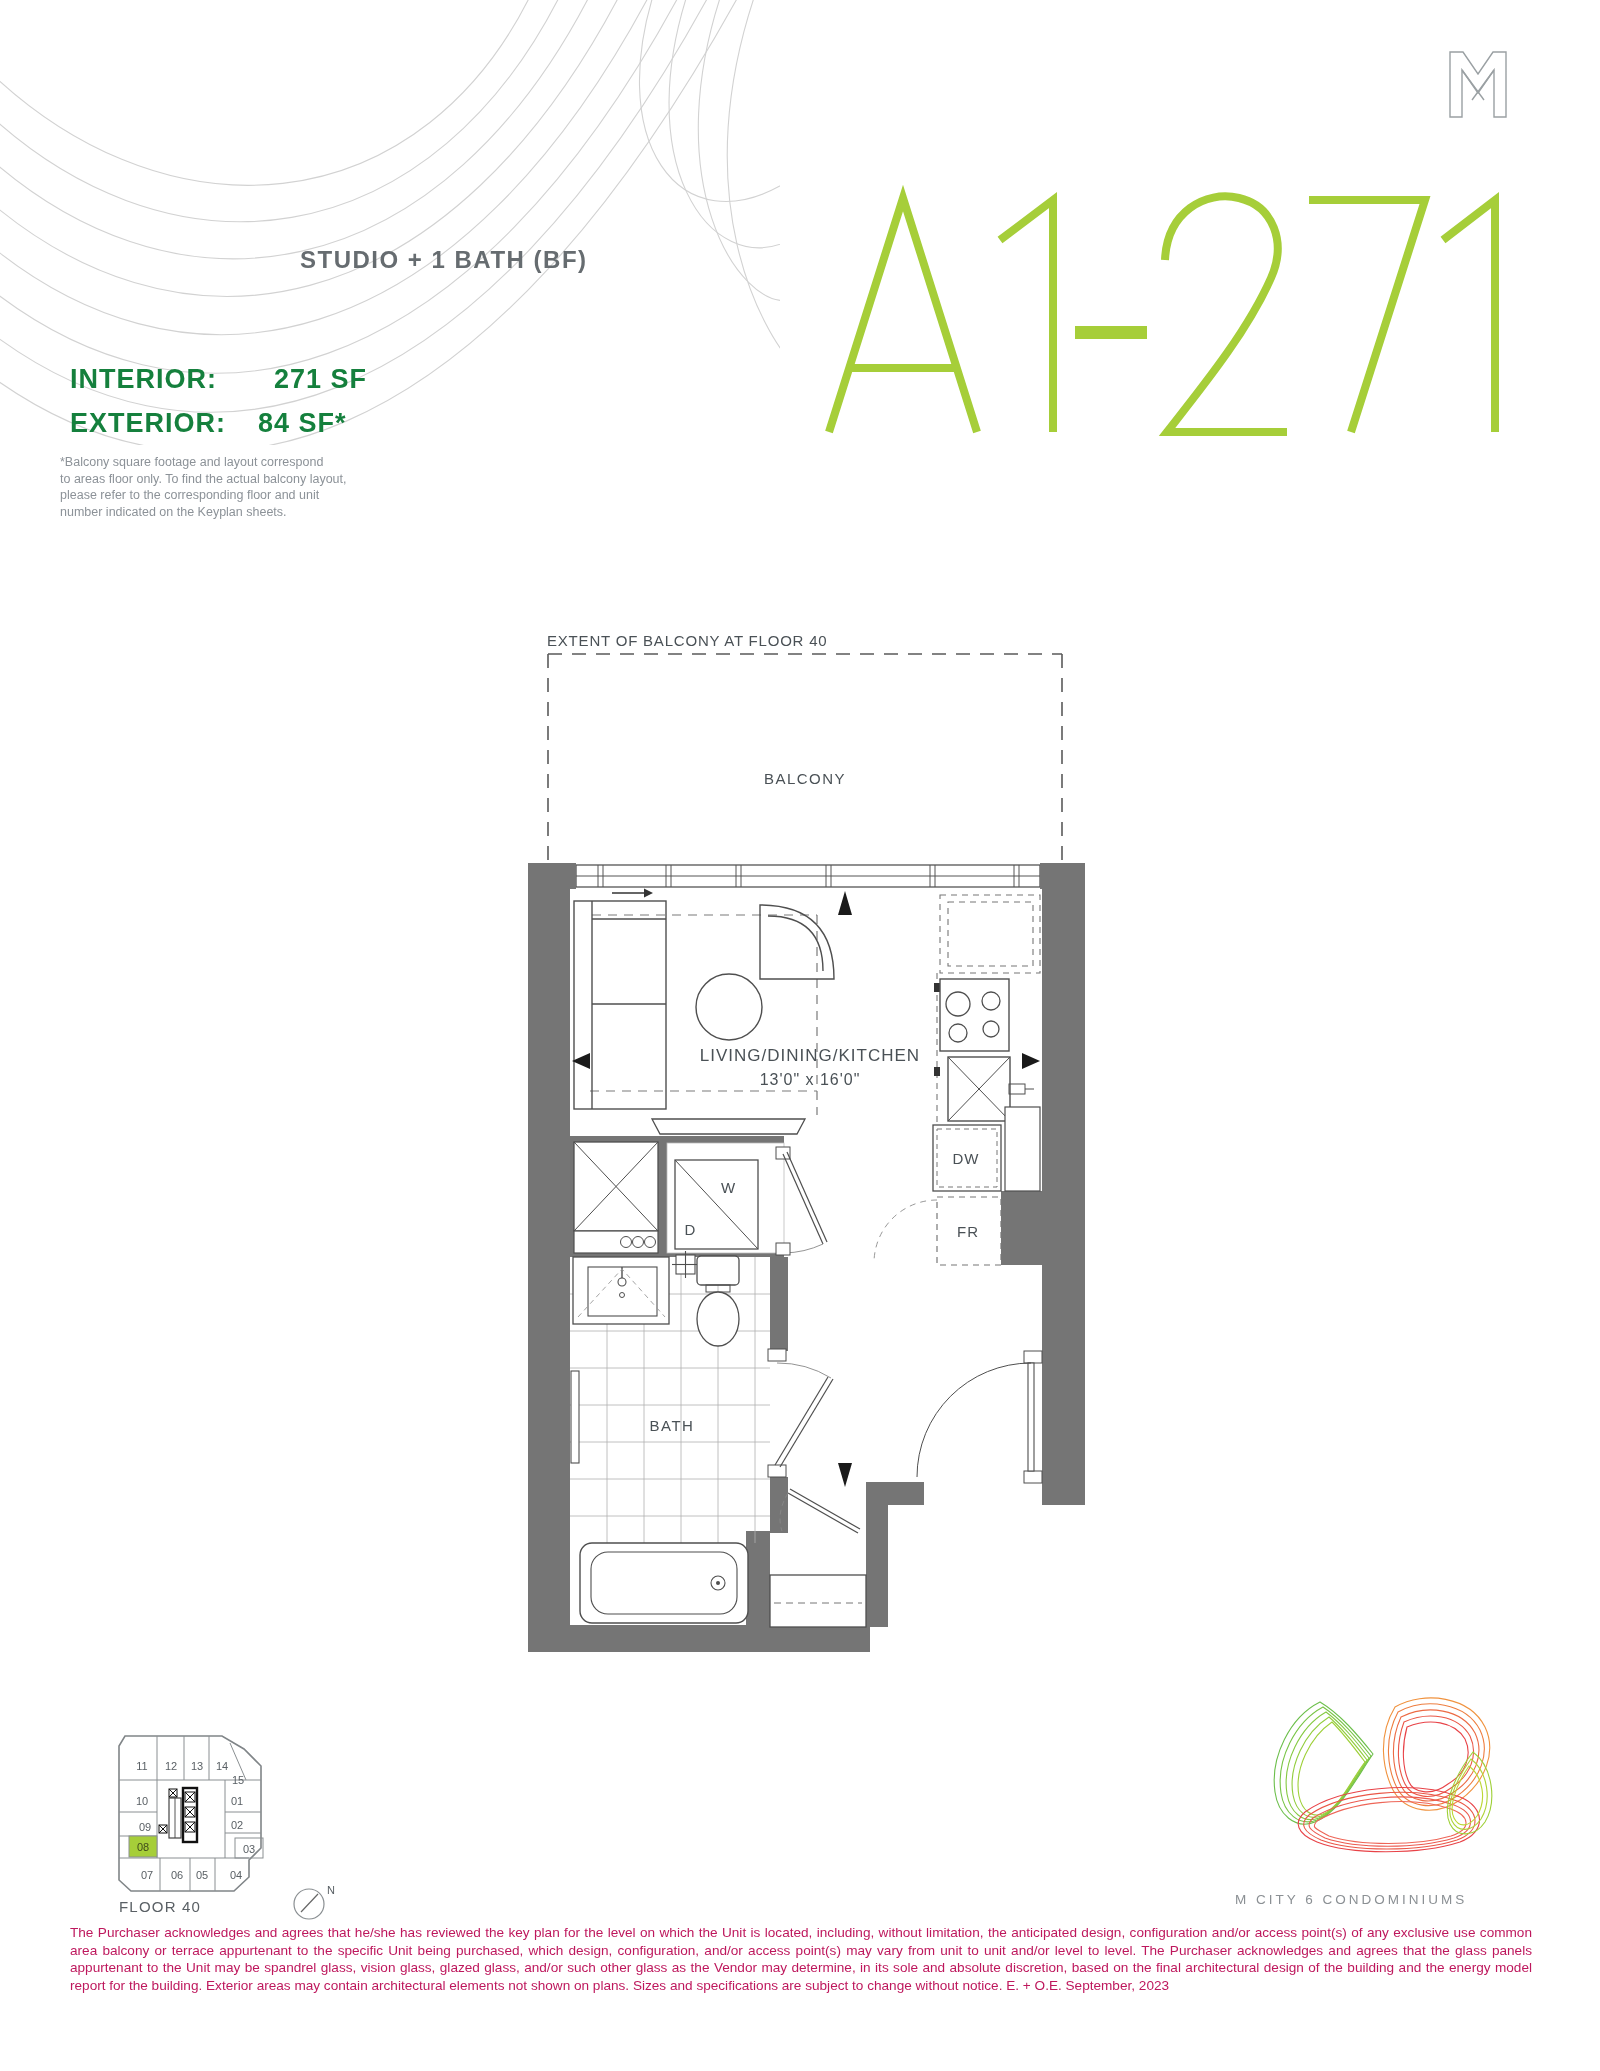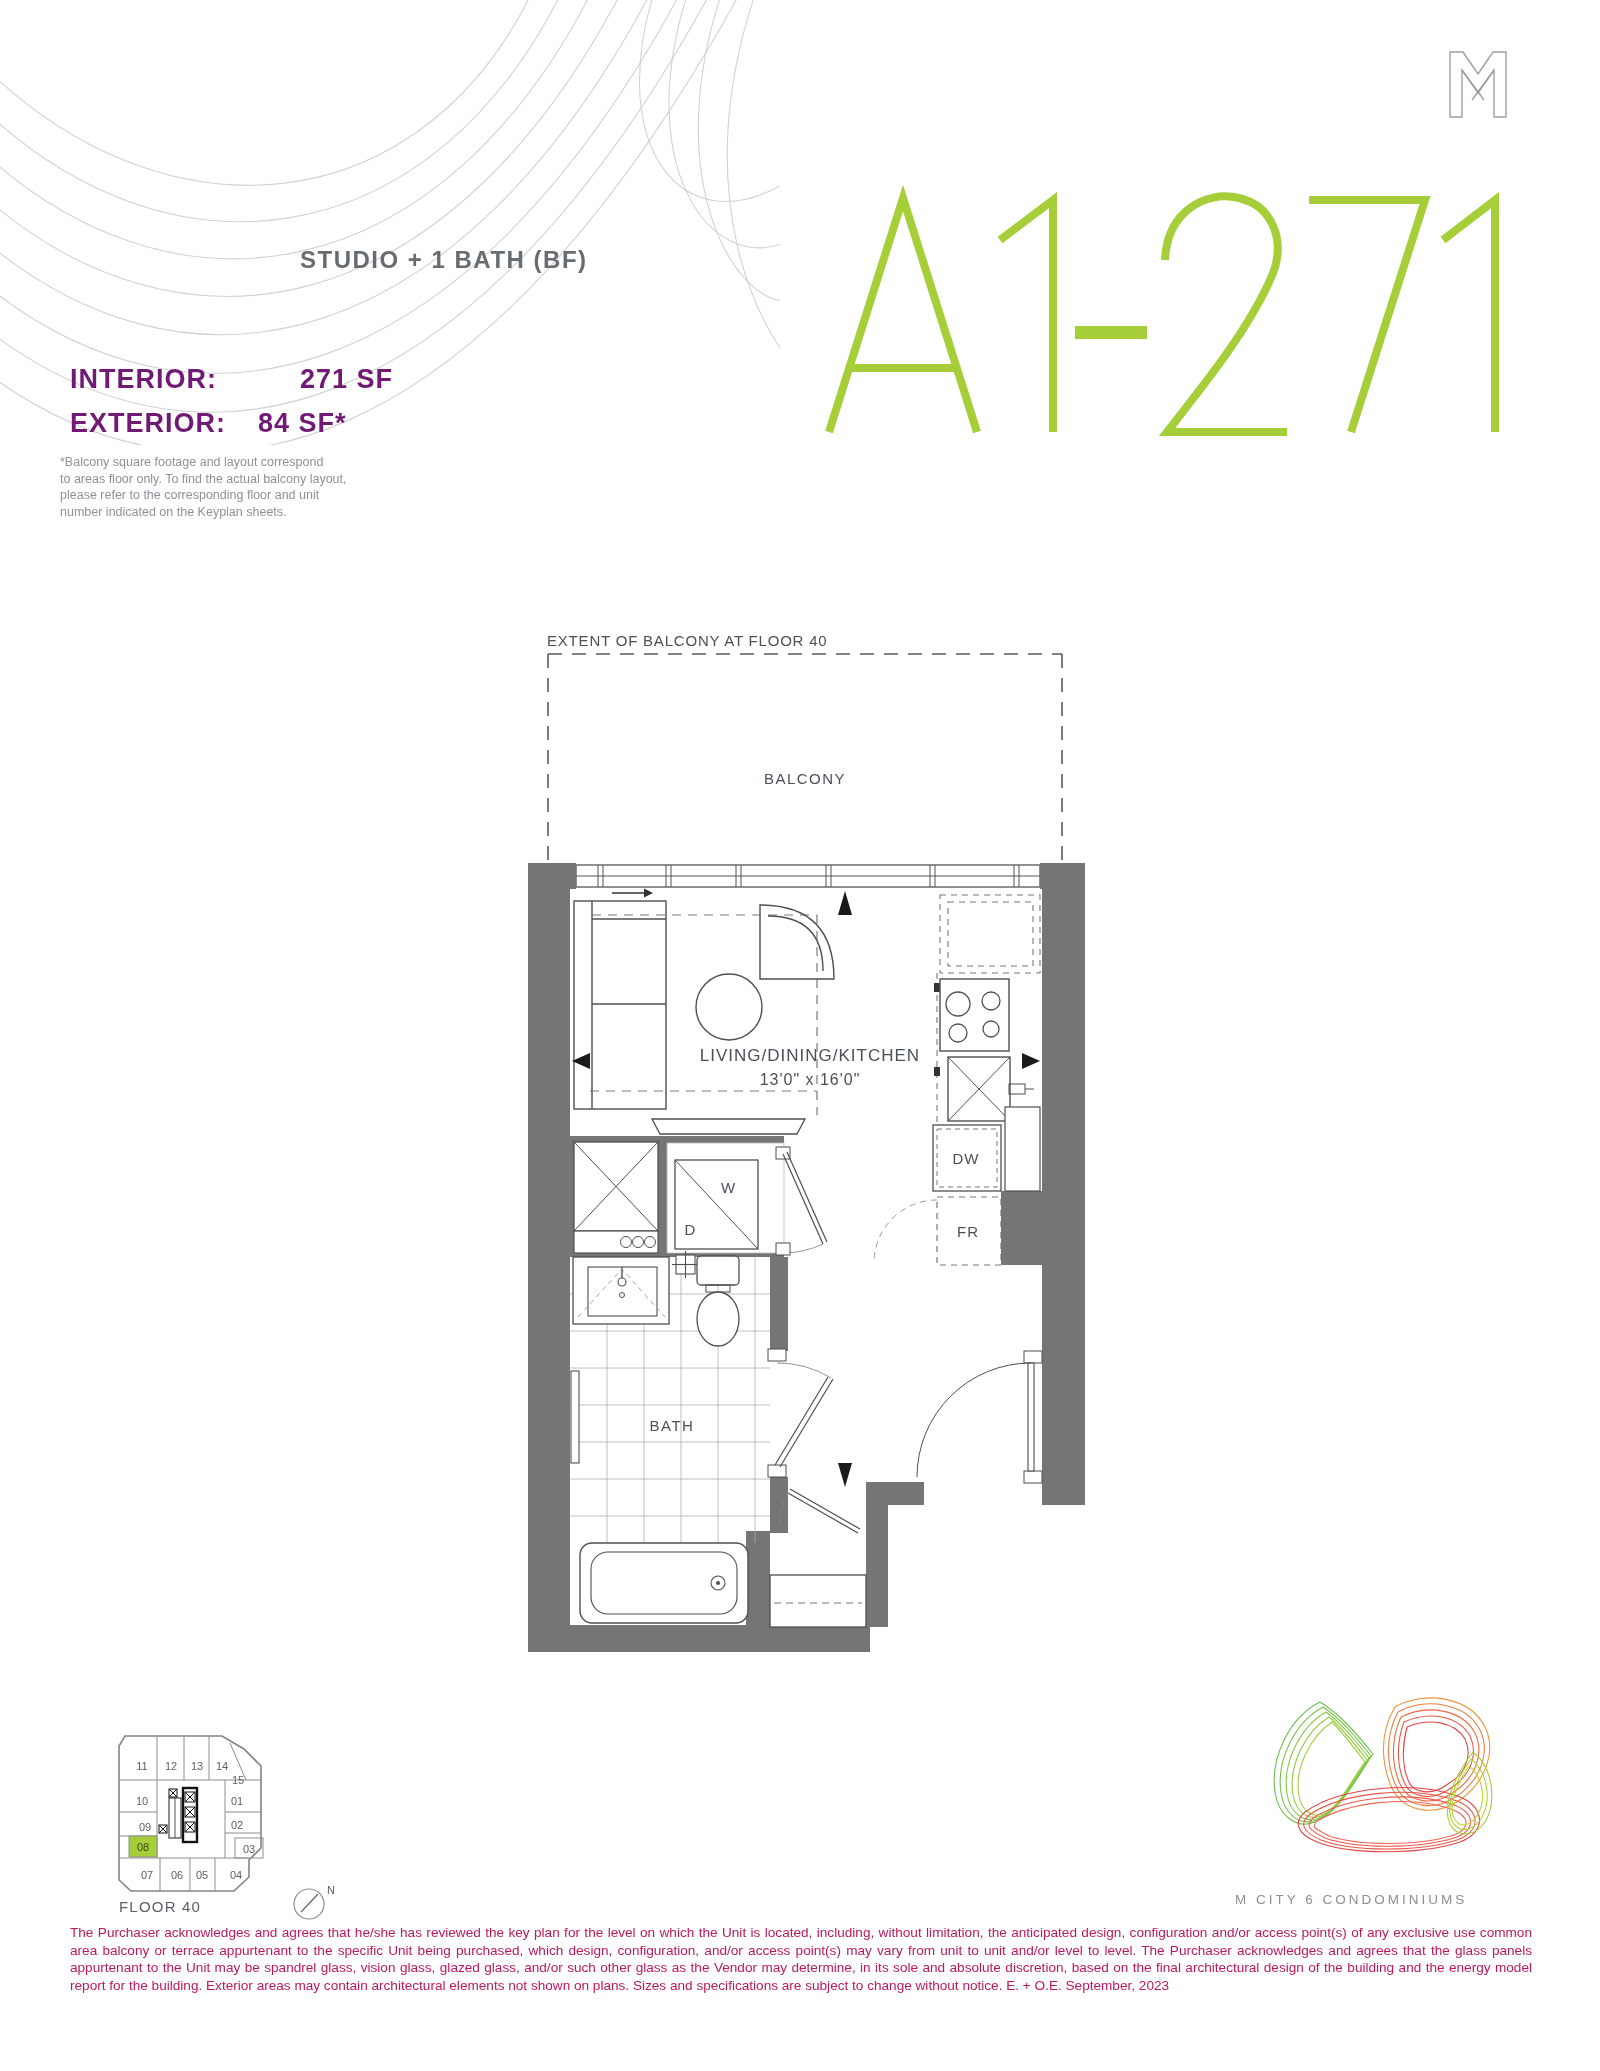--- a/index.html
+++ b/index.html
@@ -5,25 +5,25 @@
   html,body{margin:0;padding:0;}
   body{
     width:1600px;height:2071px;position:relative;background:#ffffff;
     font-family:"Liberation Sans",sans-serif;overflow:hidden;
   }
   .abs{position:absolute;}
   .unit-type{
     left:300px;top:246px;width:500px;text-align:left;
     font-size:24px;font-weight:bold;letter-spacing:1.5px;color:#666c70;
   }
-  .specs{left:70px;top:364px;color:#701a75;}
+  .specs{left:70px;top:364px;color:#15803d;}
   .spec-row{display:flex;align-items:baseline;height:44px;}
   .spec-label{font-size:27px;font-weight:bold;letter-spacing:1px;width:160px;}
   .spec-label.wide{width:160px;}
-  .spec-value{font-size:27px;font-weight:bold;letter-spacing:1px;margin-left:70px;}
+  .spec-value{font-size:27px;font-weight:bold;letter-spacing:1px;margin-left:44px;}
   .spec-row.r2 .spec-value{margin-left:28px;}
   .footnote{left:60px;top:454px;width:310px;color:#8c9298;font-size:12.5px;line-height:16.5px;}
   .legal{
     left:70px;top:1924px;width:1462px;text-align:justify;
     color:#be185d;font-size:13.6px;line-height:17.6px;
   }
   .brand-name{
     left:1235px;top:1892px;width:290px;text-align:left;
     color:#8b9094;font-size:13.5px;letter-spacing:3px;
   }

